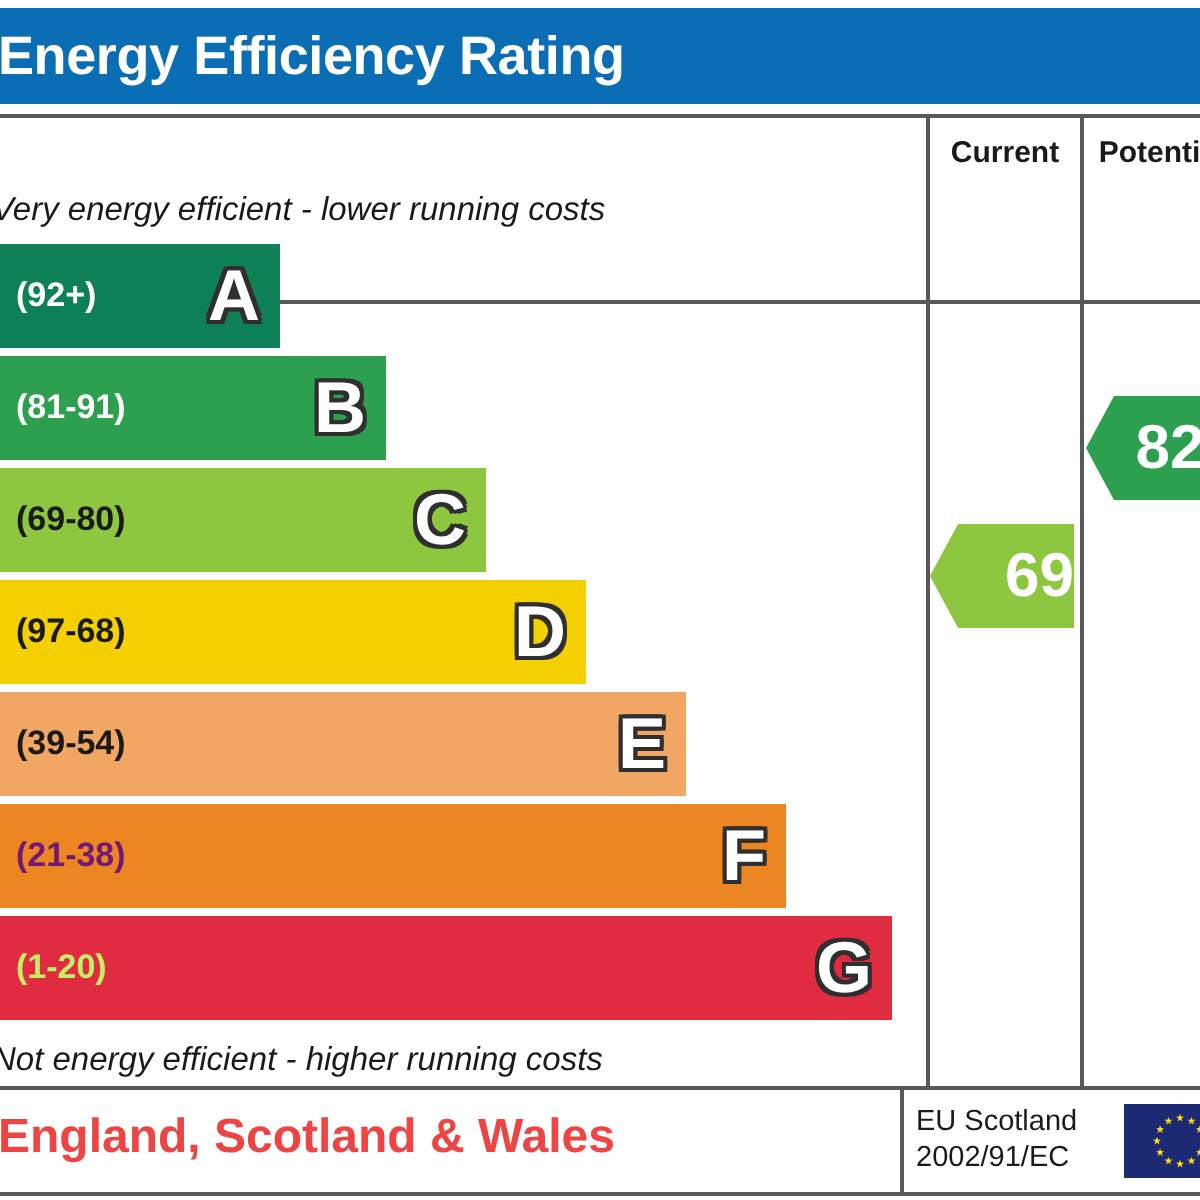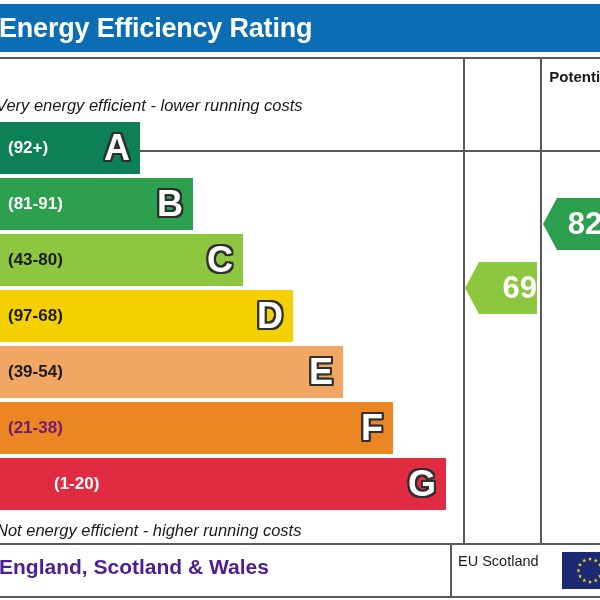--- a/index.html
+++ b/index.html
@@ -163,23 +163,23 @@
     height: 53px;
     border: 2px solid #58595b;
     border-top: none;
     box-sizing: border-box;
     background: #ffffff;
   }
   .footer-region {
     position: absolute;
     left: 11px;
     top: 10px;
-    font-size: 21px;
-    font-weight: bold;
-    color: #4c1d95;
+    font-size: 24px;
+    font-weight: bold;
+    color: #ef4444;
     white-space: nowrap;
   }
   .footer-vline {
     position: absolute;
     left: 462px;
     top: 0;
     width: 2px;
     height: 51px;
     background: #58595b;
   }
@@ -212,70 +212,72 @@
       <div class="title-text">Energy Efficiency Rating</div>
     </div>
 
     <div class="table-frame">
       <div class="header-row-line"></div>
     </div>
 
     <div class="vline current"></div>
     <div class="vline potential"></div>
 
+    <div class="col-header current">Current</div>
     <div class="col-header potential">Potential</div>
 
     <div class="caption top">Very energy efficient - lower running costs</div>
     <div class="caption bottom">Not energy efficient - higher running costs</div>
 
     <div id="bands-host">
         <div class="band" style="top: 122px; width: 152px; background: rgb(14, 128, 86);">
           <span class="band-range" style="color: rgb(255, 255, 255);">(92+)</span>
           <span class="band-letter">A</span>
         </div>
         <div class="band" style="top: 178px; width: 205px; background: rgb(44, 160, 79);">
           <span class="band-range" style="color: rgb(255, 255, 255); text-align: right;">(81-91)</span>
           <span class="band-letter">B</span>
         </div>
         <div class="band" style="top: 234px; width: 255px; background: rgb(141, 198, 63);">
-          <span class="band-range" style="color: rgb(26, 26, 26);">(43-80)</span>
+          <span class="band-range" style="color: rgb(26, 26, 26);">(69-80)</span>
           <span class="band-letter">C</span>
         </div>
         <div class="band" style="top: 290px; width: 305px; background: rgb(245, 208, 0);">
           <span class="band-range" style="color: rgb(26, 26, 26);">(97-68)</span>
           <span class="band-letter">D</span>
         </div>
         <div class="band" style="top: 346px; width: 355px; background: rgb(241, 167, 99);">
           <span class="band-range" style="color: rgb(26, 26, 26);">(39-54)</span>
           <span class="band-letter">E</span>
         </div>
         <div class="band" style="top: 402px; width: 405px; background: rgb(236, 134, 35);">
           <span class="band-range" style="color: #701a75;">(21-38)</span>
           <span class="band-letter">F</span>
         </div>
         <div class="band" style="top: 458px; width: 458px; background: rgb(224, 43, 64);">
-          <span class="band-range" style="color: #ffffff; margin-left: 46px;">(1-20)</span>
+          <span class="band-range" style="color: #bef264;">(1-20)</span>
           <span class="band-letter">G</span>
         </div>
       </div>
 
     <div id="markers-host">
         <div class="marker current" style="top: 262px; background: rgb(141, 198, 63); justify-content: flex-end;">
           <span>69</span>
         </div>
         <div class="marker potential" style="top: 198px; background: rgb(44, 160, 79);">
           <span>82</span>
         </div>
       </div>
 
     <div class="footer">
       <div class="footer-region">England, Scotland &amp; Wales</div>
       <div class="footer-vline"></div>
       <div class="eu-directive">
         <div>EU Scotland</div>
+        <div>2002/91/EC</div>
       </div>
       <div class="eu-flag">
         <svg width="56" height="37" viewBox="0 0 56 37" aria-hidden="true">
           <rect x="0" y="0" width="56" height="37" fill="#1b2a72"></rect>
           <g id="eu-stars" fill="#FFD617">
               <polygon points="28.00,4.90 28.52,6.29 30.00,6.35 28.84,7.27 29.23,8.70 28.00,7.88 26.77,8.70 27.16,7.27 26.00,6.35 27.48,6.29"></polygon>
               <polygon points="33.75,6.44 34.27,7.83 35.75,7.89 34.59,8.81 34.98,10.24 33.75,9.42 32.52,10.24 32.91,8.81 31.75,7.89 33.23,7.83"></polygon>
               <polygon points="37.96,10.65 38.48,12.04 39.96,12.10 38.80,13.02 39.19,14.45 37.96,13.63 36.72,14.45 37.12,13.02 35.96,12.10 37.44,12.04"></polygon>
               <polygon points="39.50,16.40 40.02,17.79 41.50,17.85 40.34,18.77 40.73,20.20 39.50,19.38 38.27,20.20 38.66,18.77 37.50,17.85 38.98,17.79"></polygon>
               <polygon points="37.96,22.15 38.48,23.54 39.96,23.60 38.80,24.52 39.19,25.95 37.96,25.13 36.72,25.95 37.12,24.52 35.96,23.60 37.44,23.54"></polygon>

